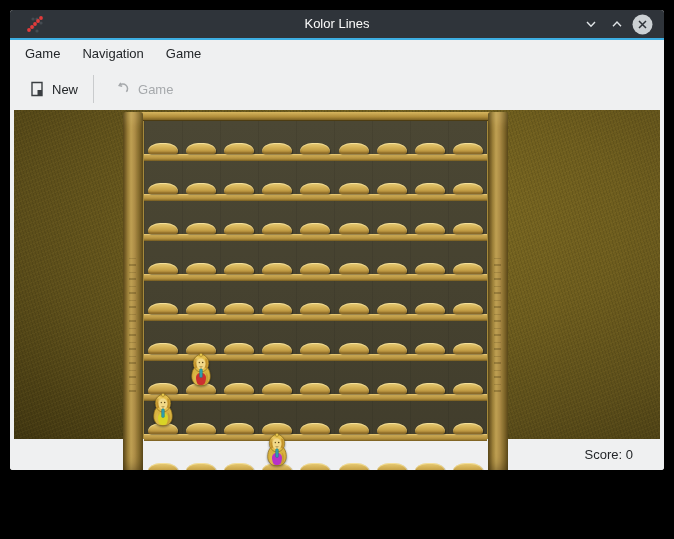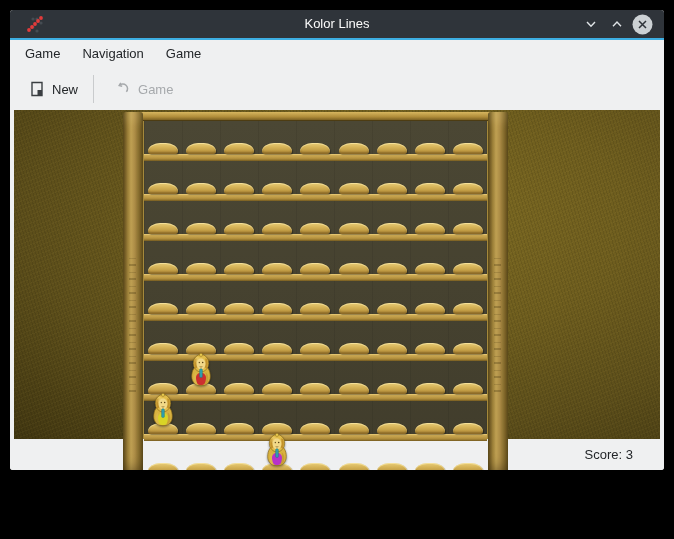--- a/index.html
+++ b/index.html
@@ -546,16 +546,16 @@
               <div class="board-cell">
                 <span class="mound"></span>
               </div>
             </div>
           </div>
         </div>
     </div>
   </div>
 
   <div class="statusbar">
-    <span class="score">Score: 3</span>
+    <span class="score">Score: 0</span>
   </div>
 
 </div>
 
 </body></html>

